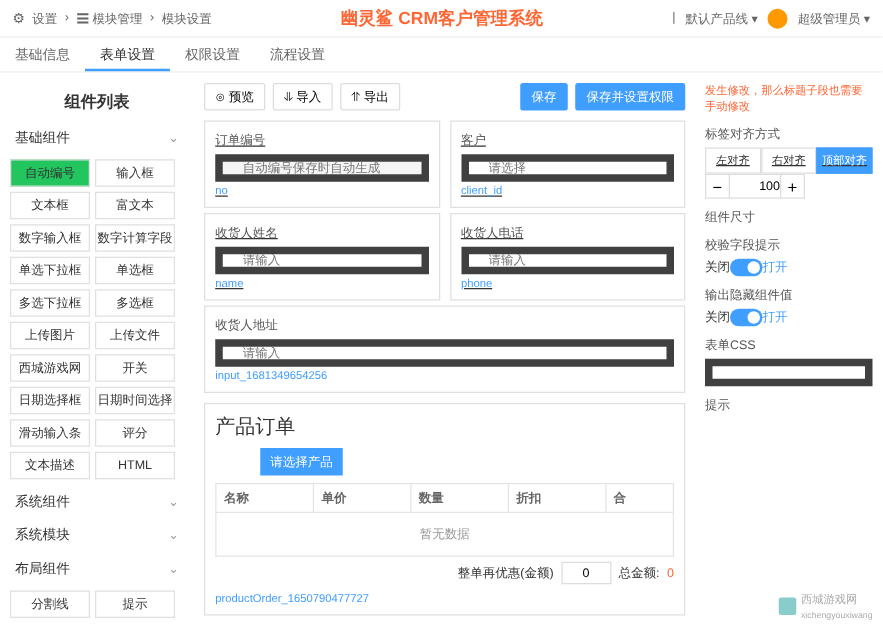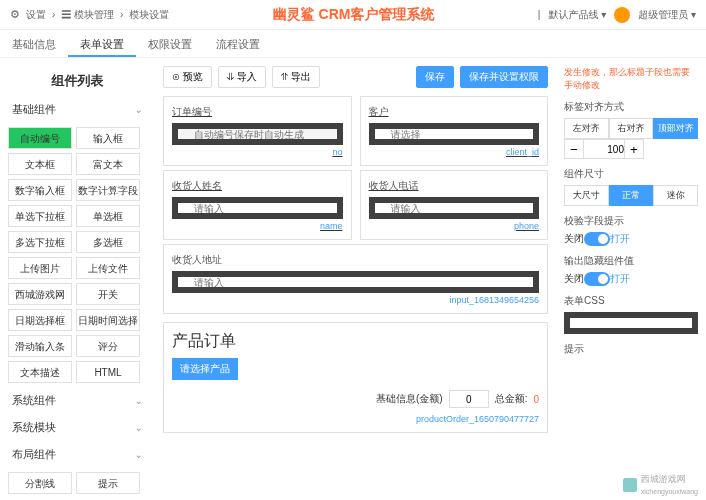--- a/index.html
+++ b/index.html
@@ -22,34 +22,34 @@
 .comp-btn.active{background:#22c55e;}
 .center{flex:1;padding:8px;overflow-y:auto;}
 .toolbar{display:flex;align-items:center;gap:6px;margin-bottom:8px;}
 .tbtn{padding:3px 8px;font-size:10px;border:1px solid #ddd;background:#fff;cursor:pointer;border-radius:2px;}
 .tbtn.blue{background:#409eff;color:#fff;border-color:#409eff;}
 .row2{display:flex;gap:8px;margin-bottom:4px;text-decoration:underline;}
 .card{border:1px solid #e0e0e0;padding:8px;}
 .card.half{flex:1;}
 .card-label{font-size:10px;color:#555;margin-bottom:4px;}
 .input-box{width:100%;height:22px;border:6px solid #404040;padding:0 16px;font-size:10px;color:#999;background:#fff;}
-.field-id{text-align:right;font-size:9px;color:#409eff;margin-top:2px;}
+.field-id{text-align:left;font-size:9px;color:#409eff;margin-top:2px;}
 .order-card{border:1px solid #e0e0e0;padding:8px;margin-bottom:8px;}
 .order-title{font-size:16px;margin-bottom:6px;}
-.select-prod{display:inline-block;padding:4px 8px;background:#409eff;color:#fff;font-size:10px;margin-bottom:6px;cursor:pointer;}
+.select-prod{display:inline-block;padding:4px 8px;background:#409eff;color:#fff;font-size:10px;margin-bottom:6px;cursor:pointer;margin-left:36px;}
 table{width:100%;border-collapse:collapse;font-size:10px;}
 th,td{border:1px solid #e5e5e5;padding:4px 6px;text-align:left;color:#666;}
 .empty{text-align:center;padding:10px;color:#999;}
 .order-foot{display:flex;justify-content:flex-end;align-items:center;gap:6px;padding:4px 0;font-size:10px;}
 .num-input{width:40px;height:18px;border:1px solid #ddd;text-align:center;font-size:10px;}
 .total{color:#f63;}
 .right{width:150px;padding:8px;overflow-y:auto;font-size:10px;}
 .warn{color:#f63;font-size:9px;margin-bottom:8px;}
 .rlabel{margin:8px 0 4px;color:#555;}
-.btn-group{display:flex;}
+.btn-group{display:flex;text-decoration:underline;}
 .bgbtn{flex:1;padding:3px 0;text-align:center;border:1px solid #ddd;font-size:9px;cursor:pointer;}
 .bgbtn.active{background:#409eff;color:#fff;border-color:#409eff;}
 .stepper{display:flex;align-items:center;}
 .stepper button{width:20px;height:20px;border:1px solid #ddd;background:#fff;cursor:pointer;}
 .stepper input{width:40px;height:20px;border:1px solid #ddd;border-left:0;border-right:0;text-align:right;font-size:10px;}
 .switch-row{display:flex;align-items:center;gap:0;margin:4px 0;}
 .switch{width:26px;height:14px;background:#409eff;border-radius:7px;position:relative;cursor:pointer;}
 .switch::after{content:"";position:absolute;width:10px;height:10px;background:#fff;border-radius:50%;top:2px;right:2px;}
 .chevron{color:#999;font-size:10px;}
 .watermark{position:absolute;bottom:4px;right:8px;font-size:9px;color:#aaa;display:flex;align-items:center;gap:4px;}
@@ -168,22 +168,36 @@
 
     <div class="card" style="margin-bottom:8px">
       <div class="card-label">收货人地址</div>
       <input class="input-box" placeholder="请输入" style="">
       <div class="field-id">input_1681349654256</div>
     </div>
 
     <div class="order-card">
       <div class="order-title">产品订单</div>
       <div class="select-prod">请选择产品</div>
+      <table>
+        <tbody>
+            <tr>
+          <th>名称</th>
+              <th>单价</th>
+              <th>数量</th>
+              <th>折扣</th>
+              <th>合</th>
+        </tr>
+        <tr>
+              <td colspan="5" class="empty">暂无数据</td>
+            </tr>
+      </tbody>
+        </table>
       <div class="order-foot">
-        <span>基础信息(金额)</span>
+        <span>整单再优惠(金额)</span>
         <input class="num-input" value="0" style="">
         <span>总金额:</span>
         <span class="total">0</span>
       </div>
       <div class="field-id">productOrder_1650790477727</div>
     </div>
 
   </div>
 
   <div class="right">
@@ -193,25 +207,20 @@
       <div class="bgbtn">左对齐</div>
       <div class="bgbtn">右对齐</div>
       <div class="bgbtn active">顶部对齐</div>
     </div>
     <div class="stepper">
       <button>−</button>
       <input value="100" style="">
       <button>+</button>
     </div>
     <div class="rlabel">组件尺寸</div>
-    <div class="btn-group">
-      <div class="bgbtn">大尺寸</div>
-      <div class="bgbtn active">正常</div>
-      <div class="bgbtn">迷你</div>
-    </div>
     <div class="rlabel">校验字段提示</div>
     <div class="switch-row">
       <span>关闭</span>
       <div class="switch"></div>
       <span style="color:#409eff">打开</span>
     </div>
     <div class="rlabel">输出隐藏组件值</div>
     <div class="switch-row">
       <span>关闭</span>
       <div class="switch"></div>

